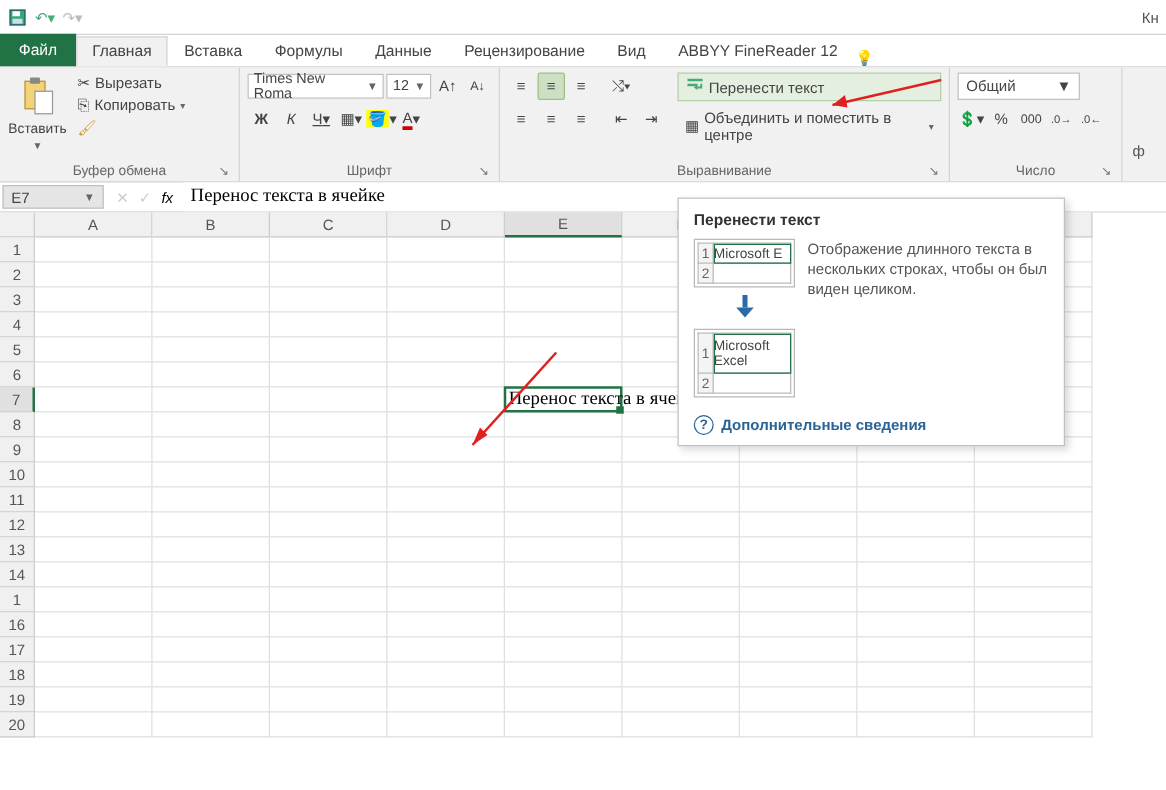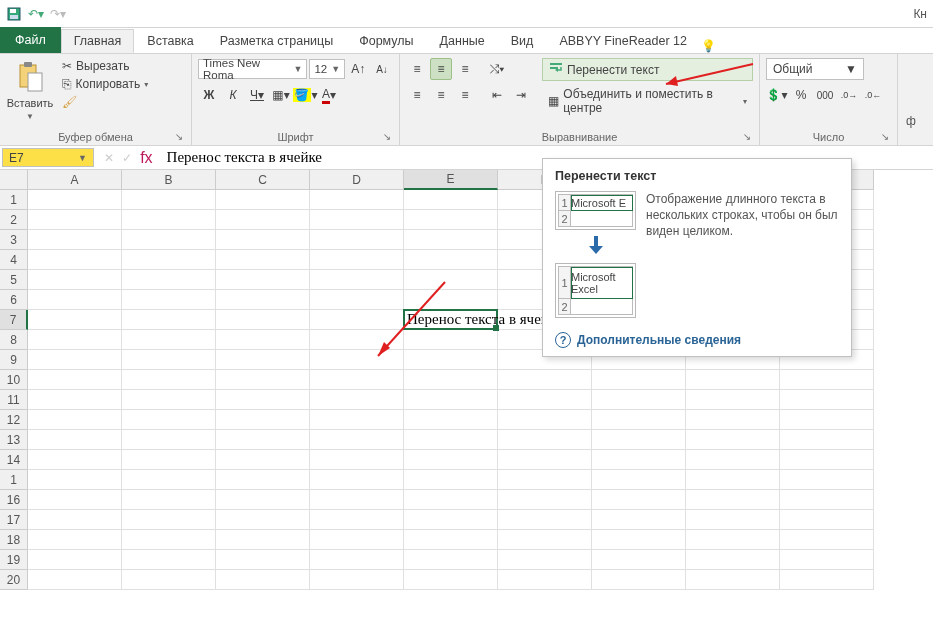--- a/index.html
+++ b/index.html
@@ -25,24 +25,24 @@
   .combo.font { width:110px; }
   .combo.size { width:36px; }
   .combo .caret { margin-left:auto; font-size:9px; color:#666; }
   .iconbtn { width:22px; height:22px; display:flex; align-items:center; justify-content:center; cursor:pointer; border:1px solid transparent; border-radius:2px; font-size:12px; }
   .iconbtn.sel { background:#cde0c4; border:1px solid #9cc088; }
   .wraptext-btn { display:flex; align-items:center; gap:4px; padding:2px 6px; background:#e5efe0; border:1px solid #b5d0a8; cursor:pointer; font-size:12px; }
   .merge-btn { display:flex; align-items:center; gap:4px; padding:2px 6px; cursor:pointer; font-size:12px; }
   .fmt-combo { border:1px solid #c0c0c0; background:#fff; height:22px; width:98px; display:flex; align-items:center; padding:0 6px; font-size:12px; }
 
   .fbar { height:24px; border-bottom:1px solid #d4d4d4; display:flex; align-items:stretch; }
-  .namebox { width:92px; border:1px solid #c0c0c0; margin:2px; display:flex; align-items:center; padding:0 6px; font-size:12px; background:#fde047; }
+  .namebox { width:81px; border:1px solid #c0c0c0; margin:2px; display:flex; align-items:center; padding:0 6px; font-size:12px; background:#e5e5e5; }
   .namebox .caret { margin-left:auto; font-size:9px; color:#666; }
   .fx-icons { display:flex; align-items:center; gap:8px; padding:0 8px; color:#888; }
-  .fx-icons .fx { color:#be185d; font-size:16px; }
+  .fx-icons .fx { font-style:italic; color:#000000; font-size:12px; }
   .formula-input { flex:1; border:none; background:#fff; font-family:"Times New Roman",serif; font-size:15px; padding:0 6px; }
 
   .grid-wrap { position:relative; }
   .corner { position:absolute; left:0; top:0; width:28px; height:20px; background:#f0f0f0; border-right:1px solid #ccc; border-bottom:1px solid #ccc; }
   .colheads { position:absolute; left:28px; top:0; height:20px; display:flex; }
   .colhead { width:94px; background:#f0f0f0; border-right:1px solid #ccc; border-bottom:1px solid #ccc; display:flex; align-items:center; justify-content:center; font-size:12px; color:#555; }
   .colhead.sel { background:#e0e0e0; border-bottom:2px solid #217346; }
   .rowheads { position:absolute; left:0; top:20px; width:28px; }
   .rowhead { height:20px; background:#f0f0f0; border-right:1px solid #ccc; border-bottom:1px solid #ccc; display:flex; align-items:center; justify-content:center; font-size:12px; color:#555; }
   .rowhead.sel { background:#e0e0e0; border-right:2px solid #217346; }
@@ -81,23 +81,23 @@
   </span>
   <span class="icon" style="color:#4a7;">↶▾</span>
   <span class="icon" style="color:#bbb;">↷▾</span>
   <span class="qat-right">Кн</span>
 </div>
 
 <div class="tabs">
   <div class="tab file">Файл</div>
   <div class="tab active">Главная</div>
   <div class="tab">Вставка</div>
-  <div class="tab">Разметка страницы</div>
   <div class="tab">Формулы</div>
   <div class="tab">Данные</div>
+  <div class="tab">Рецензирование</div>
   <div class="tab">Вид</div>
   <div class="tab">ABBYY FineReader 12</div>
   <div class="tab-tell">💡</div>
 </div>
 
 <div class="ribbon">
 
   <div class="group" style="width:192px;">
     <div class="group-body">
       <div class="btn big">

